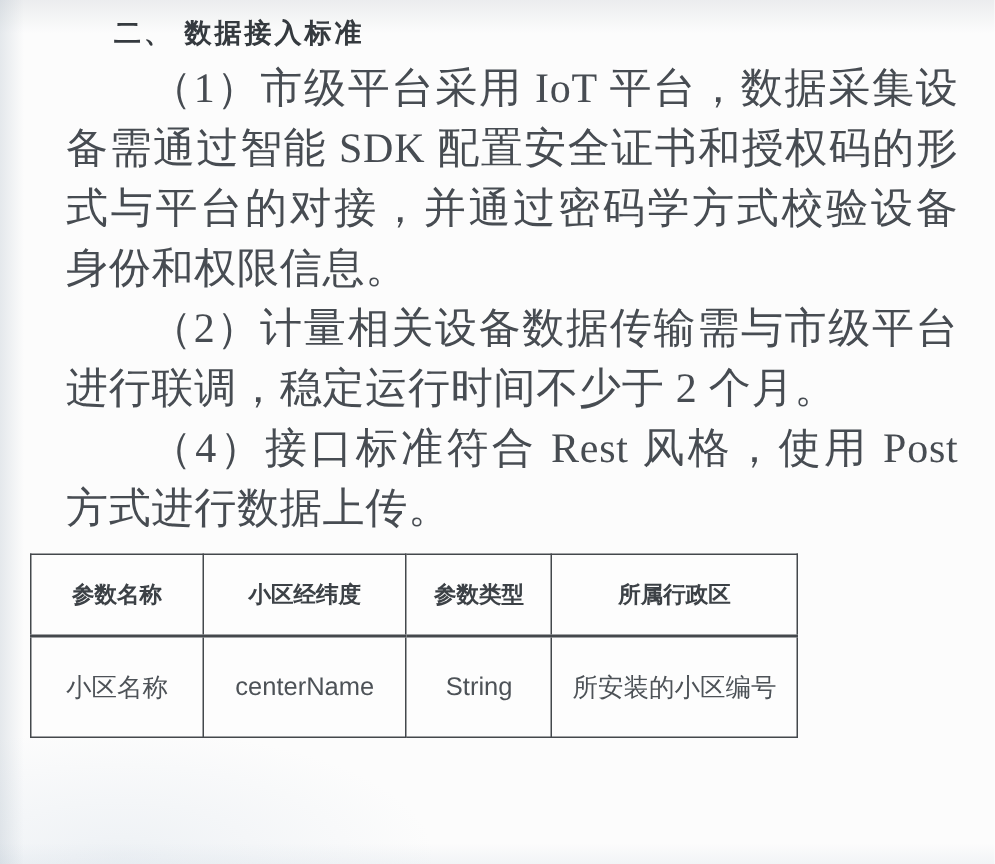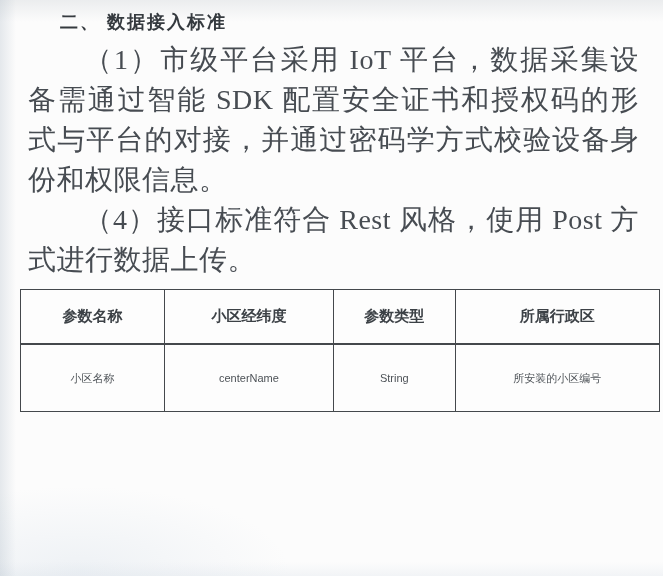--- a/index.html
+++ b/index.html
@@ -19,21 +19,21 @@
     height: 576px;
     box-sizing: border-box;
     background:
       linear-gradient(90deg, rgba(173,186,198,0.30) 0px, rgba(255,255,255,0) 16px),
       linear-gradient(180deg, rgba(196,201,206,0.30) 0px, rgba(255,255,255,0) 22px),
       linear-gradient(0deg, rgba(205,215,226,0.22) 0px, rgba(255,255,255,0) 14px),
       radial-gradient(ellipse 300px 120px at 12% 99%, rgba(196,210,224,0.25), rgba(255,255,255,0) 70%),
       #fcfcfc;
   }
   .content {
-    padding: 6px 24px 0 28px;
+    padding: 6px 24px 0 44px;
   }
   .doc-title {
     margin: 4px 0 6px 32px;
     font-family: "Liberation Sans", "DejaVu Sans", sans-serif;
     font-weight: bold;
     font-size: 18px;
     letter-spacing: 2px;
     color: #353a3f;
   }
   p.body-par {
@@ -41,21 +41,21 @@
     font-size: 28px;
     line-height: 40px;
     color: #474c52;
     text-align: justify;
     text-indent: 2em;
     letter-spacing: 0.5px;
   }
   p.body-par.faded { color: #555c63; }
   .param-table {
     margin: 9px 21px 0 20px;
-    width: 640px;
+    width: 512px;
     border-collapse: collapse;
     table-layout: fixed;
   }
   .param-table th, .param-table td {
     border: 1.5px solid #44484c;
     text-align: center;
     vertical-align: middle;
     overflow: hidden;
   }
   .param-table th {
@@ -64,39 +64,40 @@
     font-weight: bold;
     font-size: 15px;
     color: #3c4146;
     border-bottom-width: 2.5px;
     background: #fdfdfd;
   }
   .param-table td {
     height: 64px;
     font-family: "Liberation Sans", "DejaVu Sans", sans-serif;
     font-weight: normal;
-    font-size: 11px;
+    font-size: 17px;
     color: #4d5257;
     background: #fdfdfd;
   }
   .col-name  { width: 22.5%; }
   .col-field { width: 26.5%; }
   .col-type  { width: 19%; }
   .col-desc  { width: 32%; }
 </style>
 </head>
 <body>
 
 <div class="page">
   <div class="content">
 
     <h1 class="doc-title">二、 数据接入标准</h1>
 
     <p class="body-par">（1）市级平台采用 IoT 平台，数据采集设备需通过智能 SDK 配置安全证书和授权码的形式与平台的对接，并通过密码学方式校验设备身份和权限信息。</p>
 
+    <p class="body-par">（2）计量相关设备数据传输需与市级平台进行联调，稳定运行时间不少于 2 个月。</p>
 
 
     <p class="body-par">（4）接口标准符合 Rest 风格，使用 Post 方式进行数据上传。</p>
 
 
   </div>
 
   <table class="param-table">
     <colgroup>
       <col class="col-name">

